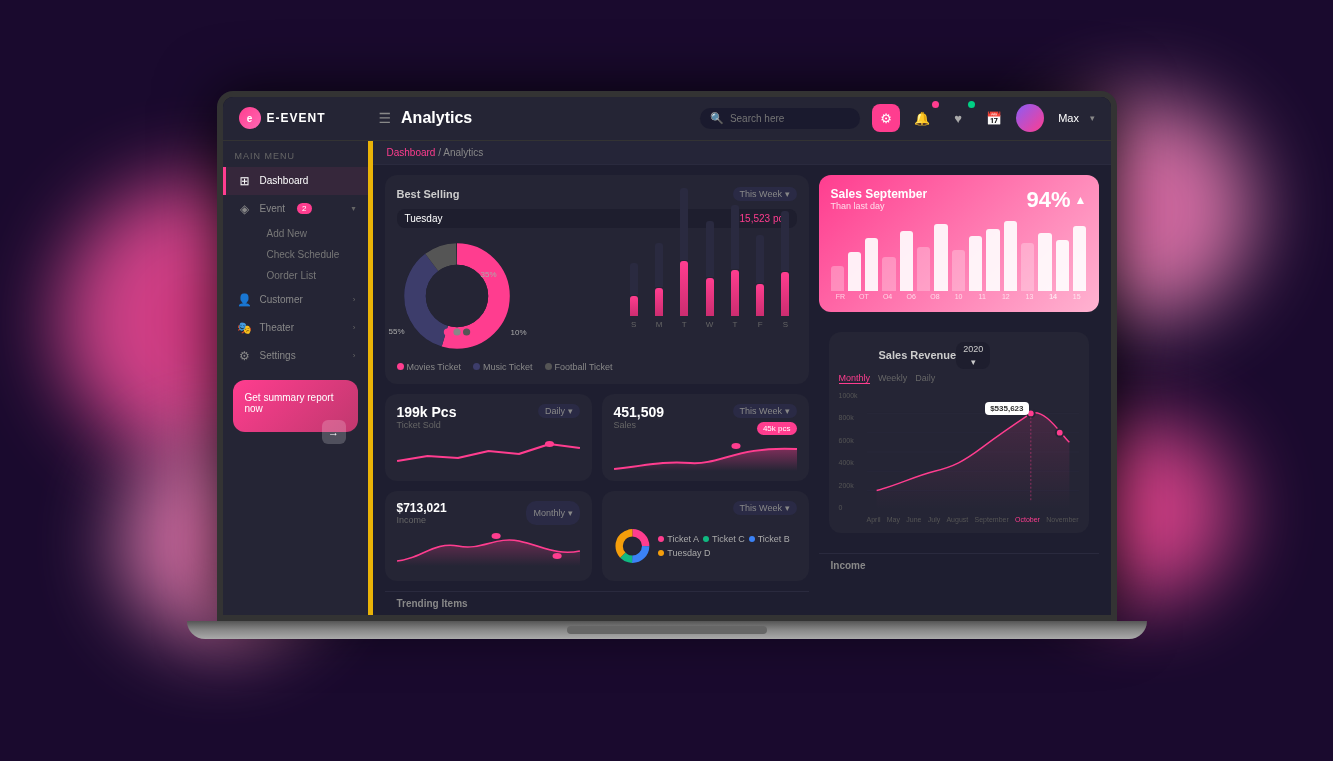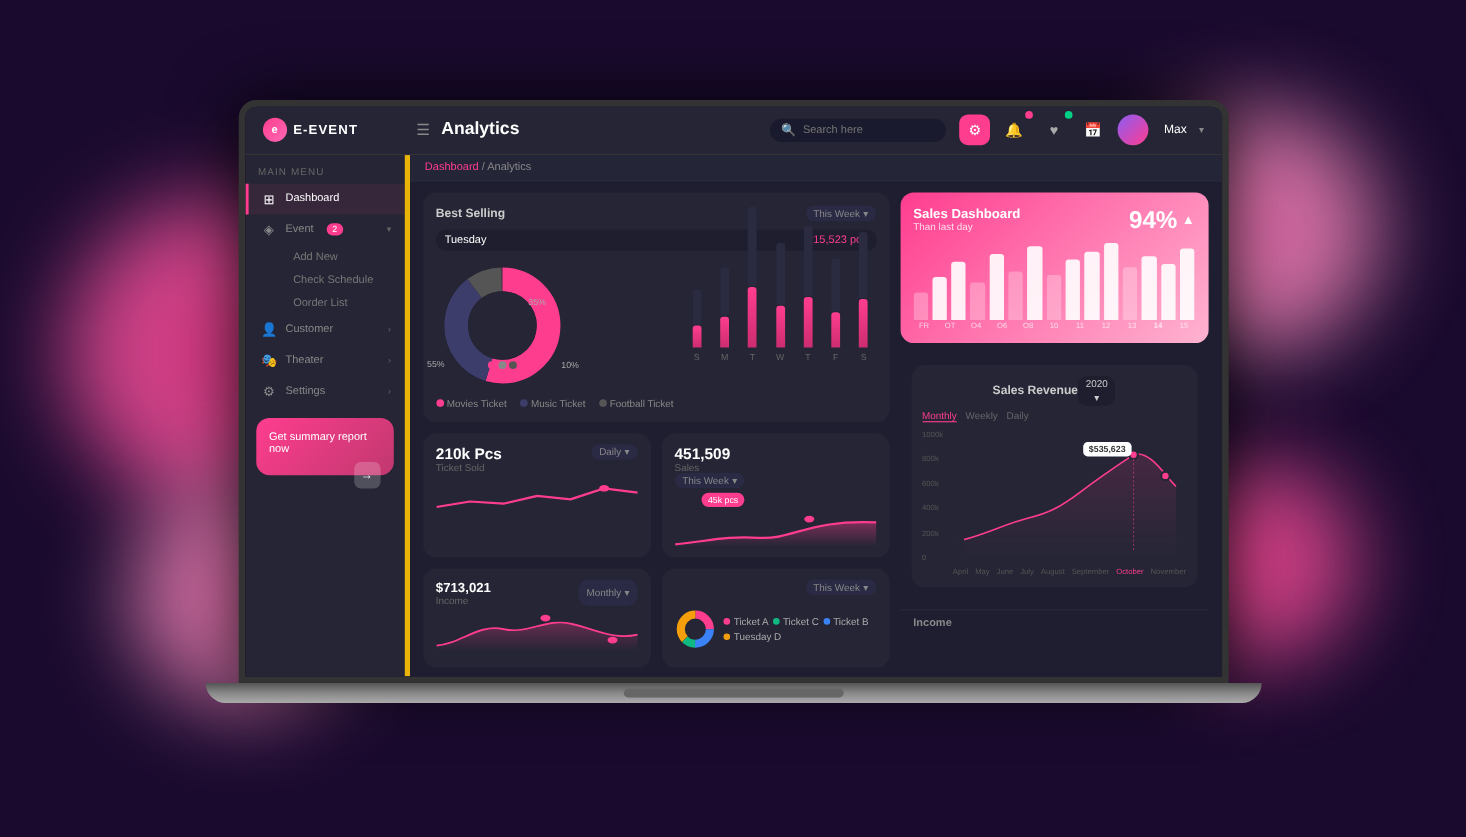--- a/index.html
+++ b/index.html
@@ -375,22 +375,23 @@
     .sc-bar-axis { display: flex; gap: 4px; margin-top: 2px; }
     .sc-axis-label { flex: 1; text-align: center; font-size: 7px; opacity: 0.7; }
 
     .revenue-card {
       background: #252535;
       border-radius: 12px;
       margin: 10px;
       padding: 10px;
     }
     .revenue-header {
-      display: flex; align-items: center; justify-content: center;
+      display: flex; align-items: center; justify-content: flex-start;
       margin-bottom: 4px;
+      margin-left: 40px;
     }
     .revenue-title { color: #ccc; font-size: 11px; font-weight: 600; }
     .year-badge {
       background: #1e1e2e; color: #ccc; font-size: 9px;
       padding: 2px 7px; border-radius: 8px;
       display: flex; align-items: center; gap: 3px; flex-direction: column;
     }
     .period-tab { color: #666; font-size: 9px; cursor: pointer; }
     .period-tab.active { color: #ff3d8f; border-bottom: 1px solid #ff3d8f; }
 
@@ -626,38 +627,38 @@
                       </div>
                     </div>
                   </div>
                 </div>
 
                 <div style="display:grid; grid-template-columns:1fr 1fr; gap:10px;">
 
                   <div class="stat-card">
                     <div style="display:flex; justify-content:space-between; align-items:flex-start;">
                       <div>
-                        <div class="stat-value">210k Pcs</div>
+                        <div class="stat-value">199k Pcs</div>
                         <div class="stat-sub">Ticket Sold</div>
                       </div>
                       <div class="card-badge">
                         <span>Daily</span>
                         <span>▾</span>
                       </div>
                     </div>
                     <div class="sparkline">
                       <svg viewBox="0 0 120 30" preserveAspectRatio="none">
                         <polyline points="0,25 20,20 40,22 60,15 80,18 100,8 120,12" fill="none" stroke="#ff3d8f" stroke-width="2"></polyline>
                         <circle cx="100" cy="8" r="3" fill="#ff3d8f"></circle>
                       </svg>
                     </div>
                   </div>
 
                   <div class="stat-card">
-                    <div style="display:flex; justify-content:space-between; align-items:flex-start;flex-direction:column;">
+                    <div style="display:flex; justify-content:space-between; align-items:flex-start;">
                       <div>
                         <div class="stat-value">451,509</div>
                         <div class="stat-sub">Sales</div>
                       </div>
                       <div style="display:flex; flex-direction:column; align-items:flex-end; gap:4px;">
                         <div class="card-badge">
                           <span>This Week</span>
                           <span>▾</span>
                         </div>
                         <div style="background:#ff3d8f; color:white; font-size:8px; padding:2px 6px; border-radius:8px;">45k pcs</div>
@@ -748,21 +749,21 @@
 
                 <div class="section-label">Trending Items</div>
 
               </div>
 
               <div style="display:flex; flex-direction:column; gap:10px;">
 
                 <div class="sales-comparison">
                   <div class="sc-header">
                     <div>
-                      <div class="sc-title">Sales Dashboard</div>
+                      <div class="sc-title">Sales September</div>
                       <div class="sc-sub">Than last day</div>
                     </div>
                     <div class="sc-pct">
                       <span>94%</span>
                       <span class="sc-arrow">▲</span>
                     </div>
                   </div>
                   <div class="sc-bars">
                     <div class="sc-bar sc-bar-light" style="height:35%"></div>
                     <div class="sc-bar sc-bar-white" style="height:55%"></div>

